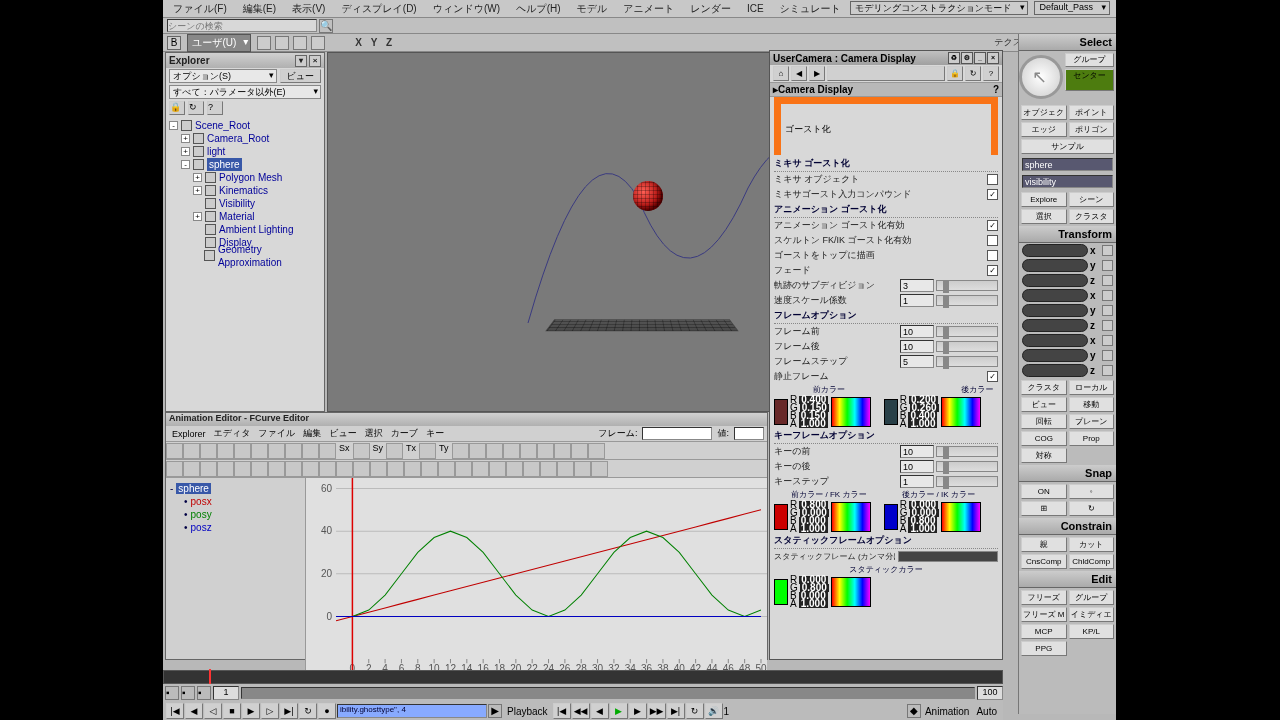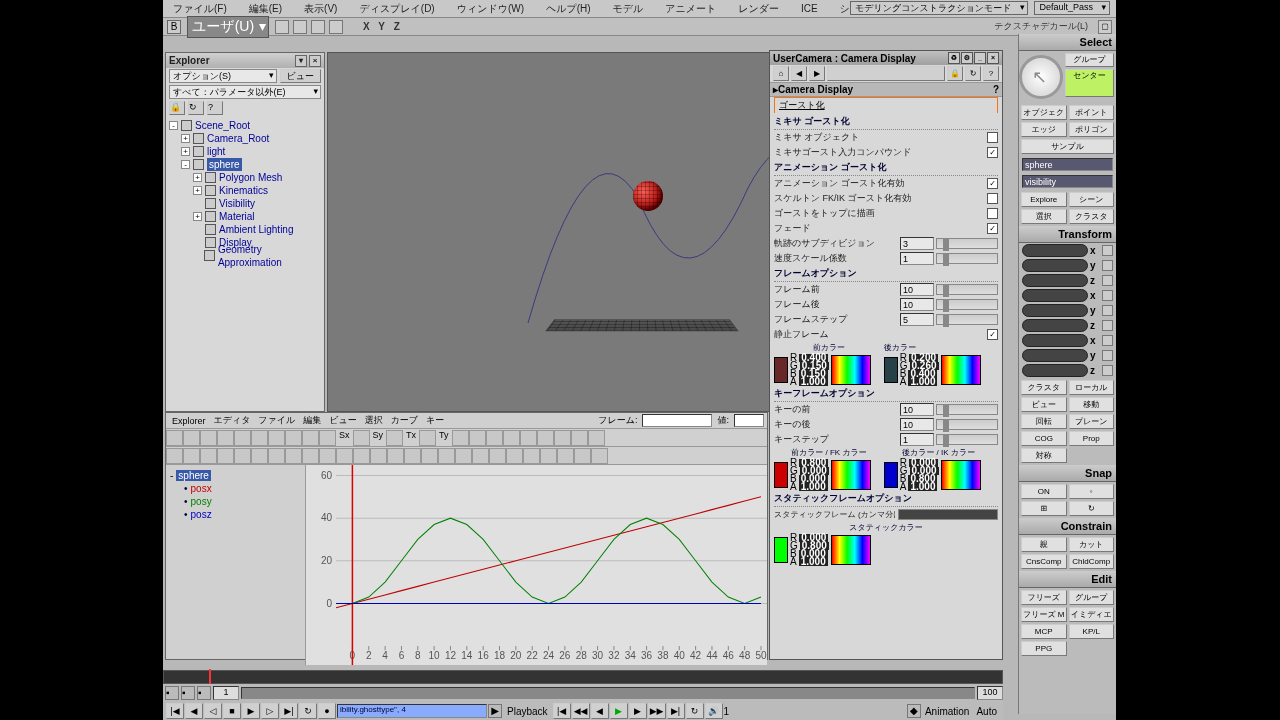--- a/index.html
+++ b/index.html
@@ -1,27 +1,27 @@
 <!DOCTYPE html>
 <html><head>
 <meta charset="utf-8">
 <style>
 * { box-sizing: border-box; margin: 0; padding: 0; font-family: "MS PGothic", sans-serif; font-size: 10px; }
 body { background: #000; width: 1280px; height: 720px; overflow: hidden; }
 .app { position: absolute; left: 163px; top: 0; width: 953px; height: 720px; background: #b8b8b8; }
-.menubar { height: 18px; background: #c8c8c8; border-bottom: 1px solid #888; display: flex; align-items: center; padding: 4px 4px; gap: 10px; }
+.menubar { height: 18px; background: #c8c8c8; border-bottom: 1px solid #888; display: flex; align-items: center; padding: 4px 4px; gap: 4px; }
 .menubar span { padding: 2px 6px; color: #222; }
 .toolbar1 { height: 16px; background: #c0c0c0; border-bottom: 1px solid #888; display: flex; align-items: center; padding: 0 4px; gap: 2px; }
 .toolbar1 input { flex: 1; max-width: 150px; height: 13px; border: 1px inset #888; background: #d8d8d8; font-size: 9px; }
 .viewbar { height: 18px; background: #c0c0c0; border-bottom: 1px solid #888; display: flex; align-items: center; padding: 0 4px; gap: 6px; }
-.viewbar .dd { background: #888; color: #fff; border: 1px solid #555; padding: 1px 14px 1px 4px; font-size: 14px; position: relative; }
+.viewbar .dd { background: #888; color: #fff; border: 1px solid #555; padding: 1px 14px 1px 4px; font-size: 10px; position: relative; }
 .viewbar .dd::after { content: "▾"; position: absolute; right: 2px; }
 .viewbar .iconrow { display: flex; gap: 4px; }
 .viewbar .icon { width: 14px; height: 14px; border: 1px solid #777; background: #ccc; font-size: 8px; text-align: center; line-height: 12px; }
-.viewbar .axes { font-weight: bold; color: #333; letter-spacing: 3px; margin-left: 14px; }
+.viewbar .axes { font-weight: bold; color: #333; letter-spacing: 3px; margin-left: 24px; }
 .viewbar .rtitle { margin-left: auto; color: #333; font-size: 9px; padding-right: 4px; }
 .viewport { position: absolute; left: 0; top: 52px; width: 605px; height: 360px; background: #7a7a7a; border: 1px solid #555; }
 .ball { position: absolute; left: 305px; top: 128px; width: 30px; height: 30px; border-radius: 50%; background: radial-gradient(circle at 35% 35%, #ff6055, #a00000 70%); box-shadow: inset -3px -3px 4px rgba(0,0,0,.5); }
 .ball::after { content:""; position:absolute; inset:0; border-radius:50%; background: repeating-linear-gradient(0deg,rgba(0,0,0,.25) 0 1px,transparent 1px 4px), repeating-linear-gradient(90deg,rgba(0,0,0,.25) 0 1px,transparent 1px 4px);}
 .floor { position: absolute; left: 222px; top: 256px; width: 184px; height: 32px; background: linear-gradient(#555,#484848); transform: perspective(300px) rotateX(68deg); border: 1px solid #444; }
 .floor::after{content:"";position:absolute;inset:0;background:repeating-linear-gradient(0deg,rgba(0,0,0,.3) 0 1px,transparent 1px 8px),repeating-linear-gradient(90deg,rgba(0,0,0,.3) 0 1px,transparent 1px 8px);}
 svg.trajectory { position: absolute; left: 0; top: 0; width: 605px; height: 360px; }
 
 .explorer { position: absolute; left: 2px; top: 52px; width: 160px; height: 360px; background: #d8d8d8; border: 1px solid #666; }
 .explorer .t { background: linear-gradient(#d0d0d0,#b0b0b0); height: 15px; display: flex; align-items: center; padding: 0 3px; color: #222; font-weight: bold; }
@@ -56,21 +56,21 @@
 
 .ppg { position: absolute; left: 606px; top: 50px; width: 234px; height: 610px; background: #d8d8d8; border: 1px solid #555; }
 .ppg .t { background: linear-gradient(#c0c0c0,#a0a0a0); height: 14px; display: flex; align-items: center; padding: 0 3px; font-weight: bold; font-size: 9px; }
 .ppg .t .r { margin-left: auto; display: flex; gap: 1px; }
 .ppg .t .r span { width: 12px; height: 12px; border: 1px solid #555; background: #ccc; font-size: 7px; text-align: center; line-height: 10px; }
 .ppg .nav { height: 18px; display: flex; align-items: center; gap: 2px; padding: 0 3px; border-bottom: 1px solid #999; }
 .ppg .nav span { width: 16px; height: 15px; border: 1px outset #ccc; background: #d0d0d0; text-align: center; font-size: 8px; line-height: 13px; }
 .ppg .hdr { background: #b8b8b8; padding: 1px 3px; font-size: 9px; font-weight: bold; border-bottom: 1px solid #999; display: flex; }
 .ppg .hdr .q { margin-left: auto; }
 .ppg .tabs { display: flex; gap: 6px; padding: 2px 4px; font-size: 9px; color: #003; }
-.ppg .tab { background: #c0c0c0; border: 1px solid #f97316; padding: 1px 4px; font-size: 9px; text-decoration: underline; }
+.ppg .tab { background: #c0c0c0; border: 7px solid #f97316; padding: 19px 4px; font-size: 9px; }
 .ppg .sec { padding: 1px 4px; }
 .ppg .secT { font-size: 9px; color: #003; border-bottom: 1px dotted #888; padding: 1px 0; font-weight: bold; }
 .ppg .row { display: flex; align-items: center; height: 15px; gap: 3px; }
 .ppg .row .lbl { flex: 1; font-size: 9px; color: #222; white-space: nowrap; overflow: hidden; }
 .ppg .cb { width: 11px; height: 11px; border: 1px solid #555; background: #fff; text-align: center; font-size: 8px; line-height: 9px; }
 .ppg .num { display: flex; align-items: center; gap: 2px; }
 .ppg .num input { width: 34px; height: 13px; border: 1px inset #888; background: #e8e8e8; font-size: 9px; padding: 0 2px; }
 .ppg .slider { width: 62px; height: 11px; border: 1px solid #888; background: linear-gradient(#ccc,#ddd); position: relative; }
 .ppg .slider .th { position: absolute; top: -1px; width: 6px; height: 13px; background: #888; left: 10%; }
 .ppg .rgb { display: flex; align-items: center; gap: 2px; margin-top: 1px; }
@@ -157,20 +157,24 @@
       <span>レンダー</span>
       <span>ICE</span>
       <span>シミュレート</span>
       <span>ヘア</span>
       <span>Face Robot</span>
     </div>
   <div class="topbar-right">
     <span class="dropbtn">モデリングコンストラクションモード</span>
     <span class="dropbtn">Default_Pass</span>
   </div>
+  <div class="toolbar1">
+    <input placeholder="シーンの検索" style="">
+    <span style="width:14px;height:14px;border:1px solid #777">🔍</span>
+  </div>
   <div class="viewbar">
     <span style="width:14px;height:14px;border:1px solid #666;background:#ccc;text-align:center">B</span>
     <span class="dd">ユーザ(U)</span>
     <span class="iconrow">
       <span class="icon"></span>
       <span class="icon"></span>
       <span class="icon"></span>
       <span class="icon"></span>
     </span>
     <span class="axes">X Y Z</span>
@@ -259,20 +263,21 @@
 
   <div class="viewport" style="left:164px">
     <svg class="trajectory">
       <path d="M 200 270 Q 260 60 310 145 Q 360 270 420 135 Q 470 40 520 155" stroke="#3a3a80" fill="none" stroke-width="1"></path>
     </svg>
     <div class="floor"></div>
     <div class="ball"></div>
   </div>
 
   <div class="fcurve">
+    <div class="t">Animation Editor - FCurve Editor</div>
     <div class="mb" id="fc-menu">
         <span>Explorer</span>
         <span>エディタ</span>
         <span>ファイル</span>
         <span>編集</span>
         <span>ビュー</span>
         <span>選択</span>
         <span>カーブ</span>
         <span>キー</span>
         <span style="flex:1"></span>
@@ -517,21 +522,21 @@
           <span class="cb">✓</span>
         </div><div style="display:inline-block;width:49%;vertical-align:top"><div style="font-size:8px;color:#003;text-align:center">前カラー</div><div class="rgb">
             <div class="sw" style="background:#682828"></div>
             <div class="sv">
               <span>R <b style="background:#222;color:#fff;padding:0 2px">0.400</b></span>
               <span>G <b style="background:#222;color:#fff;padding:0 2px">0.150</b></span>
               <span>B <b style="background:#222;color:#fff;padding:0 2px">0.150</b></span>
               <span>A <b style="background:#222;color:#fff;padding:0 2px">1.000</b></span>
             </div>
             <div class="ramp"></div>
-          </div></div><div style="display:inline-block;width:49%;vertical-align:top"><div style="font-size:8px;color:#003;text-align:left">後カラー</div><div class="rgb">
+          </div></div><div style="display:inline-block;width:49%;vertical-align:top"><div style="font-size:8px;color:#003;text-align:right">後カラー</div><div class="rgb">
             <div class="sw" style="background:#284048"></div>
             <div class="sv">
               <span>R <b style="background:#222;color:#fff;padding:0 2px">0.200</b></span>
               <span>G <b style="background:#222;color:#fff;padding:0 2px">0.260</b></span>
               <span>B <b style="background:#222;color:#fff;padding:0 2px">0.400</b></span>
               <span>A <b style="background:#222;color:#fff;padding:0 2px">1.000</b></span>
             </div>
             <div class="ramp"></div>
           </div></div><div class="secT">キーフレームオプション</div><div class="row">
           <span class="lbl">キーの前</span>
@@ -629,21 +634,21 @@
     <span style="padding:0 3px">Auto</span>
   </div>
 </div>
 
 <div class="rpanel">
   <div class="title">Select</div>
   <div style="display:flex">
     <div class="circ"></div>
     <div style="flex:1;display:flex;flex-direction:column;gap:2px;padding:2px">
       <span class="b" style="border:1px outset #ccc;background:#e0e0e0;height:14px;font-size:8px;text-align:center">グループ</span>
-      <span class="b" style="border:1px outset #ccc;background:#bef264;height:28px;font-size:8px;text-align:center">センター</span>
+      <span class="b" style="border:1px outset #ccc;background:#4d7c0f;height:22px;font-size:8px;text-align:center">センター</span>
     </div>
   </div>
   <div class="bgrid">
     <span class="b">オブジェクト</span>
     <span class="b">ポイント</span>
     <span class="b">エッジ</span>
     <span class="b">ポリゴン</span>
     <span class="b full">サンプル</span>
   </div>
   <input value="sphere" style="">

